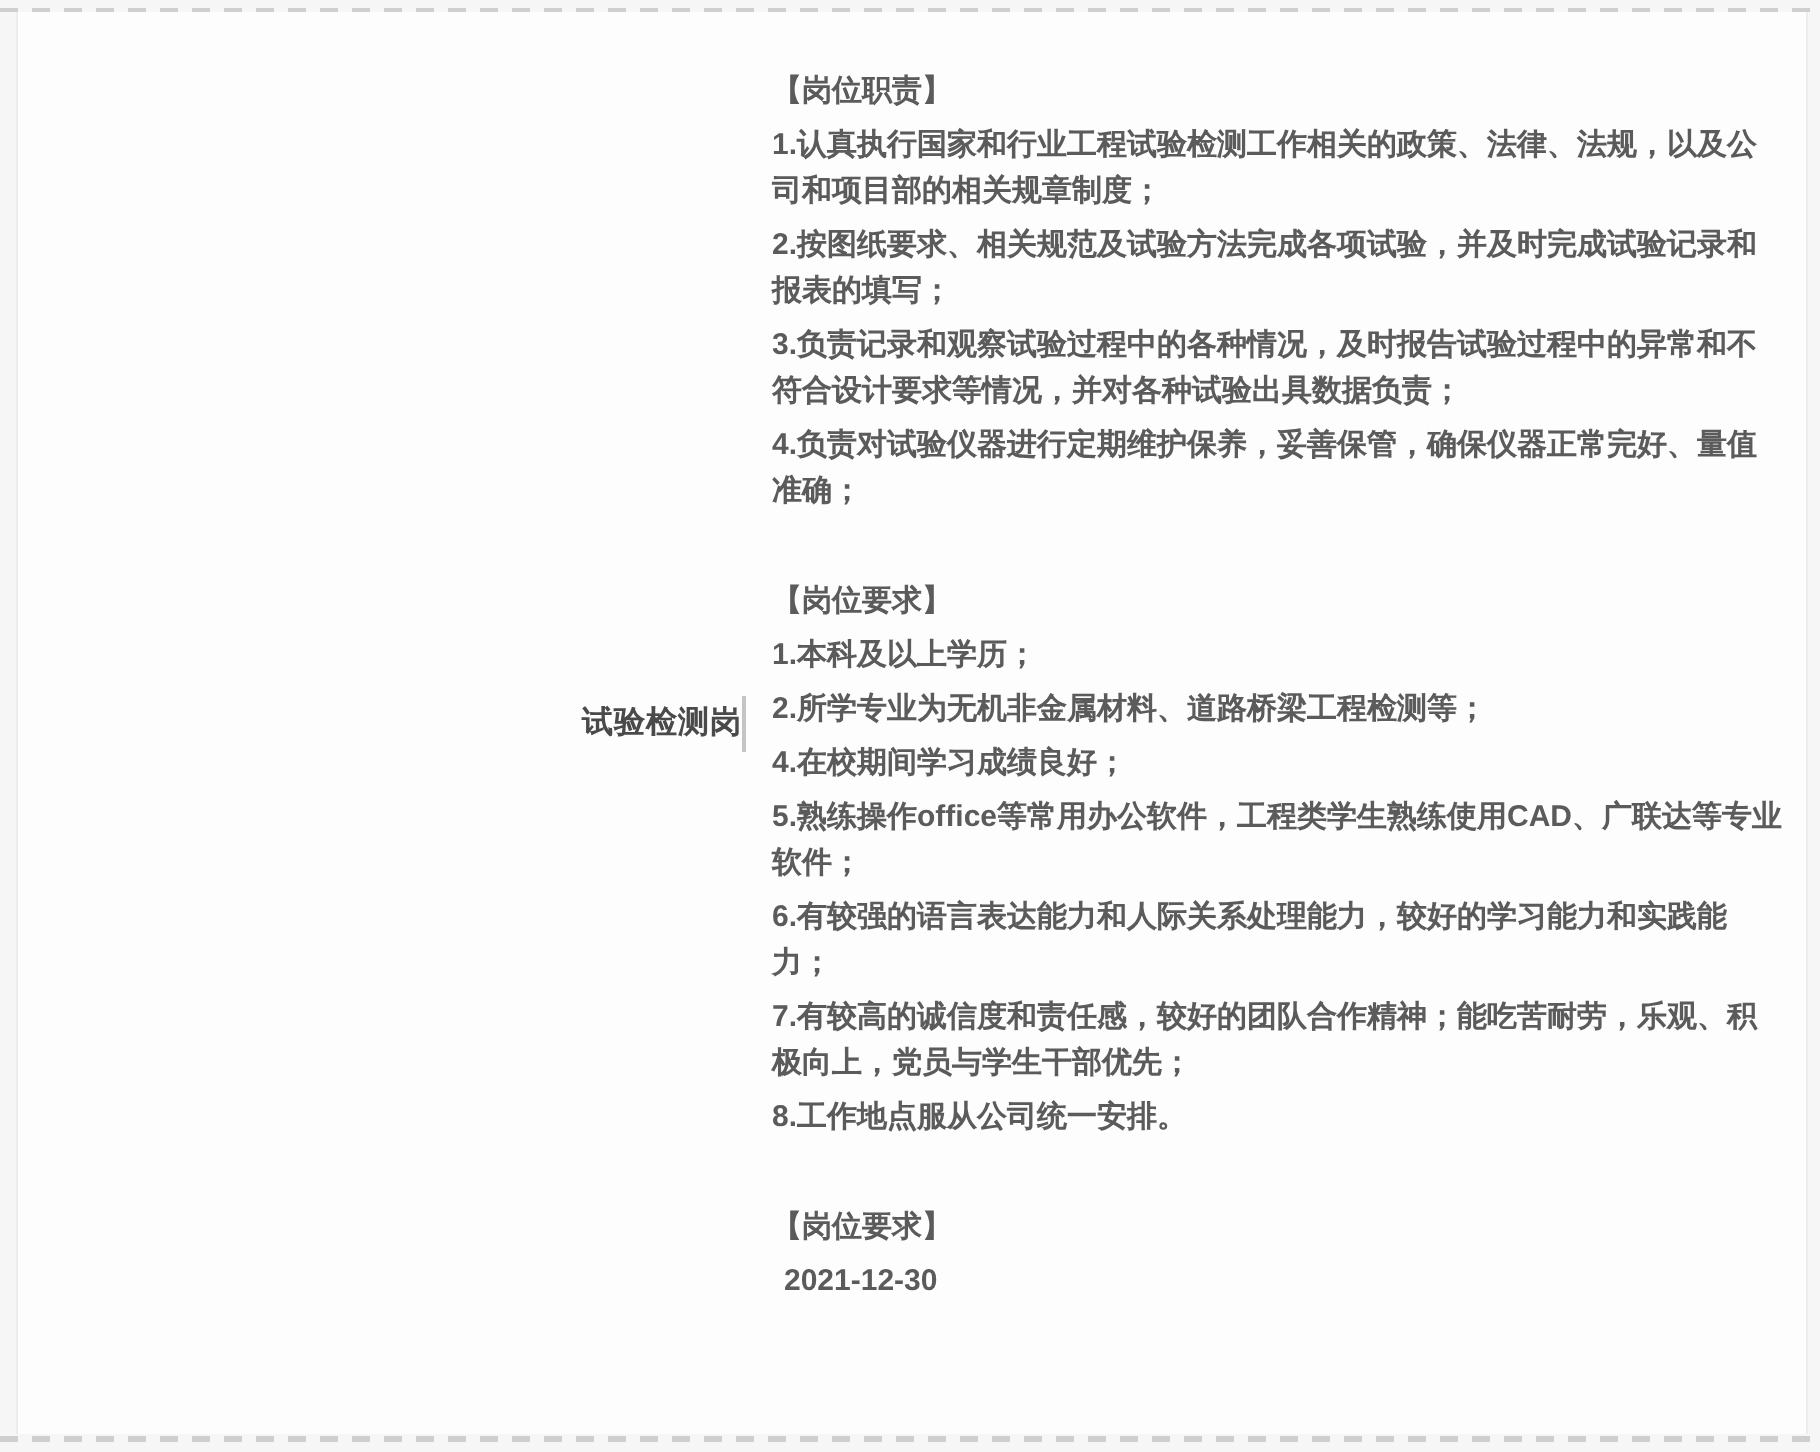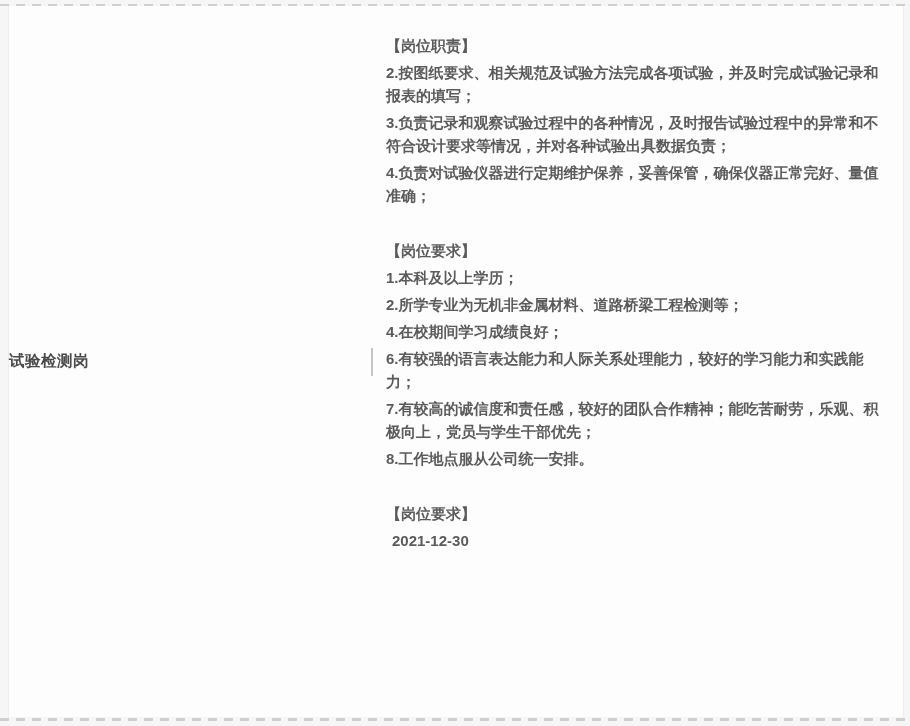--- a/index.html
+++ b/index.html
@@ -43,21 +43,21 @@
     border-left: 1px solid var(--side-border, #ededed);
     border-right: 1px solid var(--side-border, #ededed);
     display: flex;
     align-items: stretch;
   }
   .left-cell {
     flex: none;
     width: 362px;
     display: flex;
     align-items: center;
-    justify-content: flex-start;
+    justify-content: flex-end;
   }
   .job-title {
     font-size: 15.5px;
     font-weight: bold;
     color: var(--title, #4a4a4a);
     letter-spacing: 0.5px;
   }
   .divider {
     flex: none;
     align-self: center;
@@ -95,30 +95,32 @@
     <div class="left-cell">
       <span class="job-title">试验检测岗</span>
     </div>
 
     <div class="divider"></div>
 
     <div class="right-cell">
 
       <div class="section">
         <p>【岗位职责】</p>
+        <p>1.认真执行国家和行业工程试验检测工作相关的政策、法律、法规，以及公司和项目部的相关规章制度；</p>
         <p>2.按图纸要求、相关规范及试验方法完成各项试验，并及时完成试验记录和报表的填写；</p>
         <p>3.负责记录和观察试验过程中的各种情况，及时报告试验过程中的异常和不符合设计要求等情况，并对各种试验出具数据负责；</p>
         <p>4.负责对试验仪器进行定期维护保养，妥善保管，确保仪器正常完好、量值准确；</p>
       </div>
 
       <div class="section">
         <p>【岗位要求】</p>
         <p>1.本科及以上学历；</p>
         <p>2.所学专业为无机非金属材料、道路桥梁工程检测等；</p>
         <p>4.在校期间学习成绩良好；</p>
+        <p>5.熟练操作office等常用办公软件，工程类学生熟练使用CAD、广联达等专业软件；</p>
         <p>6.有较强的语言表达能力和人际关系处理能力，较好的学习能力和实践能力；</p>
         <p>7.有较高的诚信度和责任感，较好的团队合作精神；能吃苦耐劳，乐观、积极向上，党员与学生干部优先；</p>
         <p>8.工作地点服从公司统一安排。</p>
       </div>
 
       <div class="section">
         <p>【岗位要求】</p>
         <p class="date">2021-12-30</p>
       </div>
 

